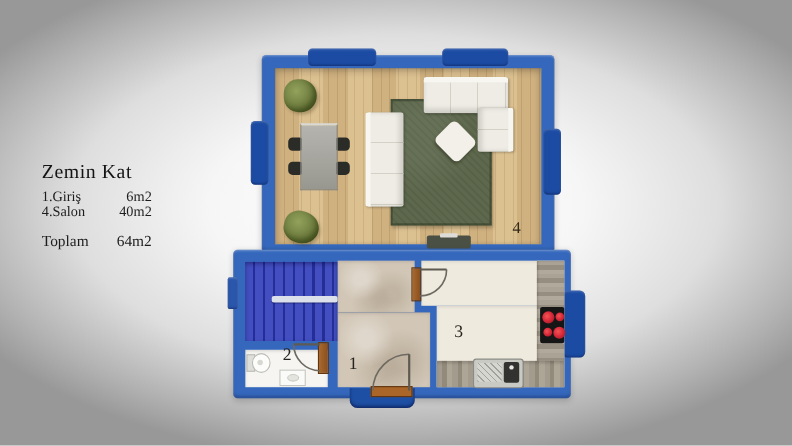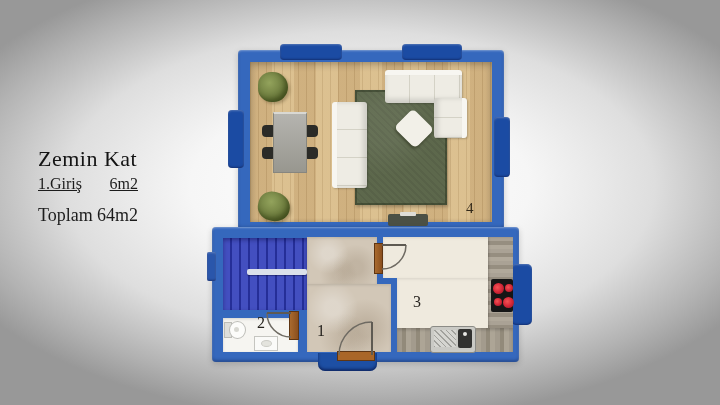--- a/index.html
+++ b/index.html
@@ -3,25 +3,25 @@
 <meta charset="utf-8">
 <style>
   html,body{margin:0;padding:0;}
   .stage{
     position:relative;width:720px;height:405px;overflow:hidden;
     background:radial-gradient(ellipse 62% 58% at 50% 46%, #ffffff 0%, #f6f6f6 38%, #dedede 66%, #b2b2b2 88%, #989898 100%);
     font-family:"Liberation Serif", serif;
   }
   
   .legend{position:absolute;left:38px;top:146px;width:100px;color:#1c1c1c;}
-  .legend-title{font-size:22px;letter-spacing:.5px;color:#141414;}
+  .legend-title{font-size:18px;letter-spacing:.5px;color:#141414;}
   .legend-rows{margin-top:5px;}
-  .legend-row{display:flex;justify-content:space-between;font-size:16px;line-height:13.2px;text-decoration:underline;}
+  .legend-row{display:flex;justify-content:space-between;font-size:13px;line-height:13.2px;}
   .legend-row .area{text-align:left;}
-  .legend-total{display:flex;justify-content:space-between;font-size:18px;margin-top:15px;}
+  .legend-total{display:flex;justify-content:space-between;font-size:14px;margin-top:15px;}
   
   .block{position:absolute;background:#3568bd;border-radius:4px;
          box-shadow:inset 0 1px 2px rgba(255,255,255,.35), inset 0 -2px 3px rgba(10,20,60,.35), 0 2px 6px rgba(0,0,0,.18);}
   .win{position:absolute;background:#1b4ba3;border-radius:4px;box-shadow:inset 0 1px 2px rgba(255,255,255,.25), inset 0 -1px 2px rgba(0,0,40,.4);}
   
   .salon-block{left:238px;top:50px;width:266px;height:180px;}
   .salon-floor{position:absolute;left:12px;top:12px;width:242px;height:160px;
     background-color:#d8bd8e;
     background-image:
       repeating-linear-gradient(90deg, rgba(185,145,90,.28) 0 22px, rgba(230,202,150,.28) 22px 44px),
@@ -103,20 +103,24 @@
 
 <div class="stage">
 
   <div class="legend">
     <div class="legend-title">Zemin Kat</div>
     <div class="legend-rows">
       <div class="legend-row">
         <span>1.Giriş</span>
         <span class="area">6m2</span>
       </div>
+      <div class="legend-row">
+        <span>4.Salon</span>
+        <span class="area">40m2</span>
+      </div>
     </div>
     <div class="legend-total">
       <span>Toplam</span>
       <span class="area">64m2</span>
     </div>
   </div>
 
   <div class="block salon-block">
     <div class="win" style="left:42px;top:-6px;width:62px;height:16px;"></div>
     <div class="win" style="left:164px;top:-6px;width:60px;height:16px;"></div>

